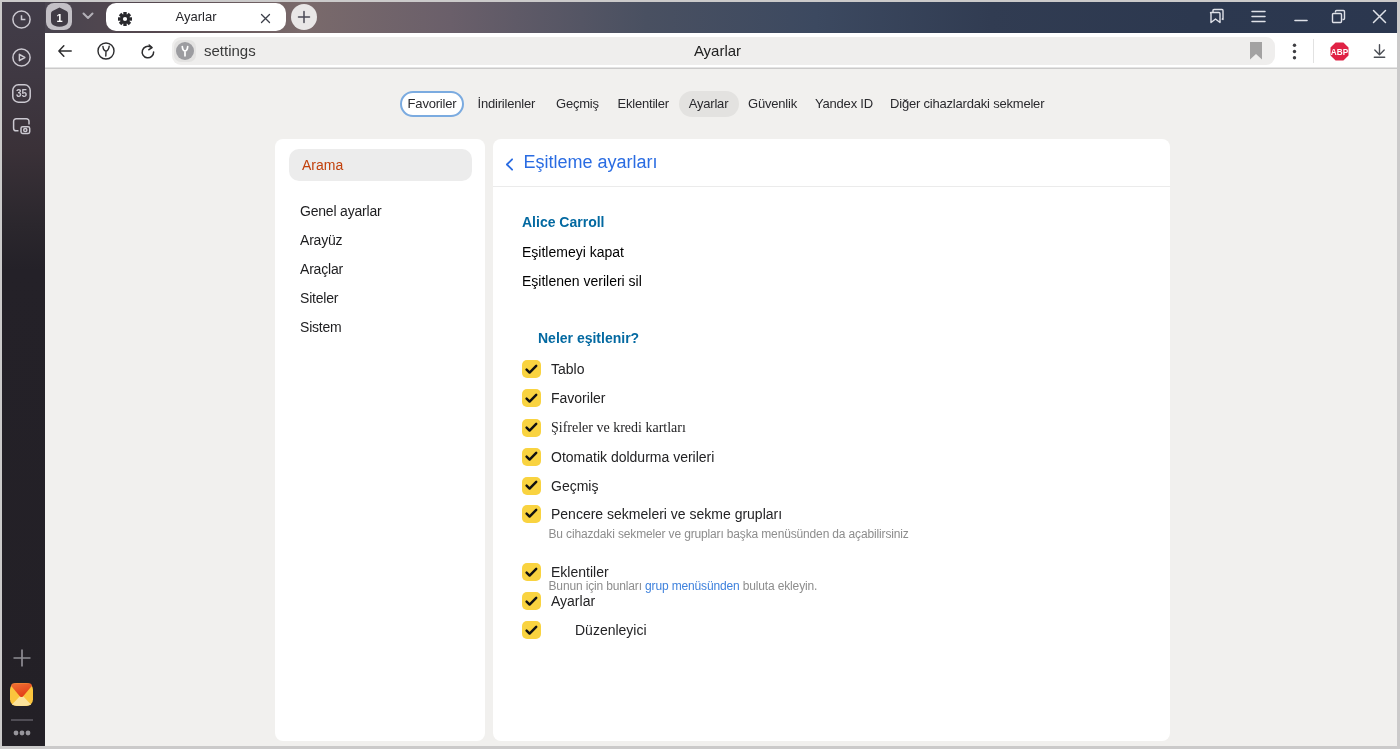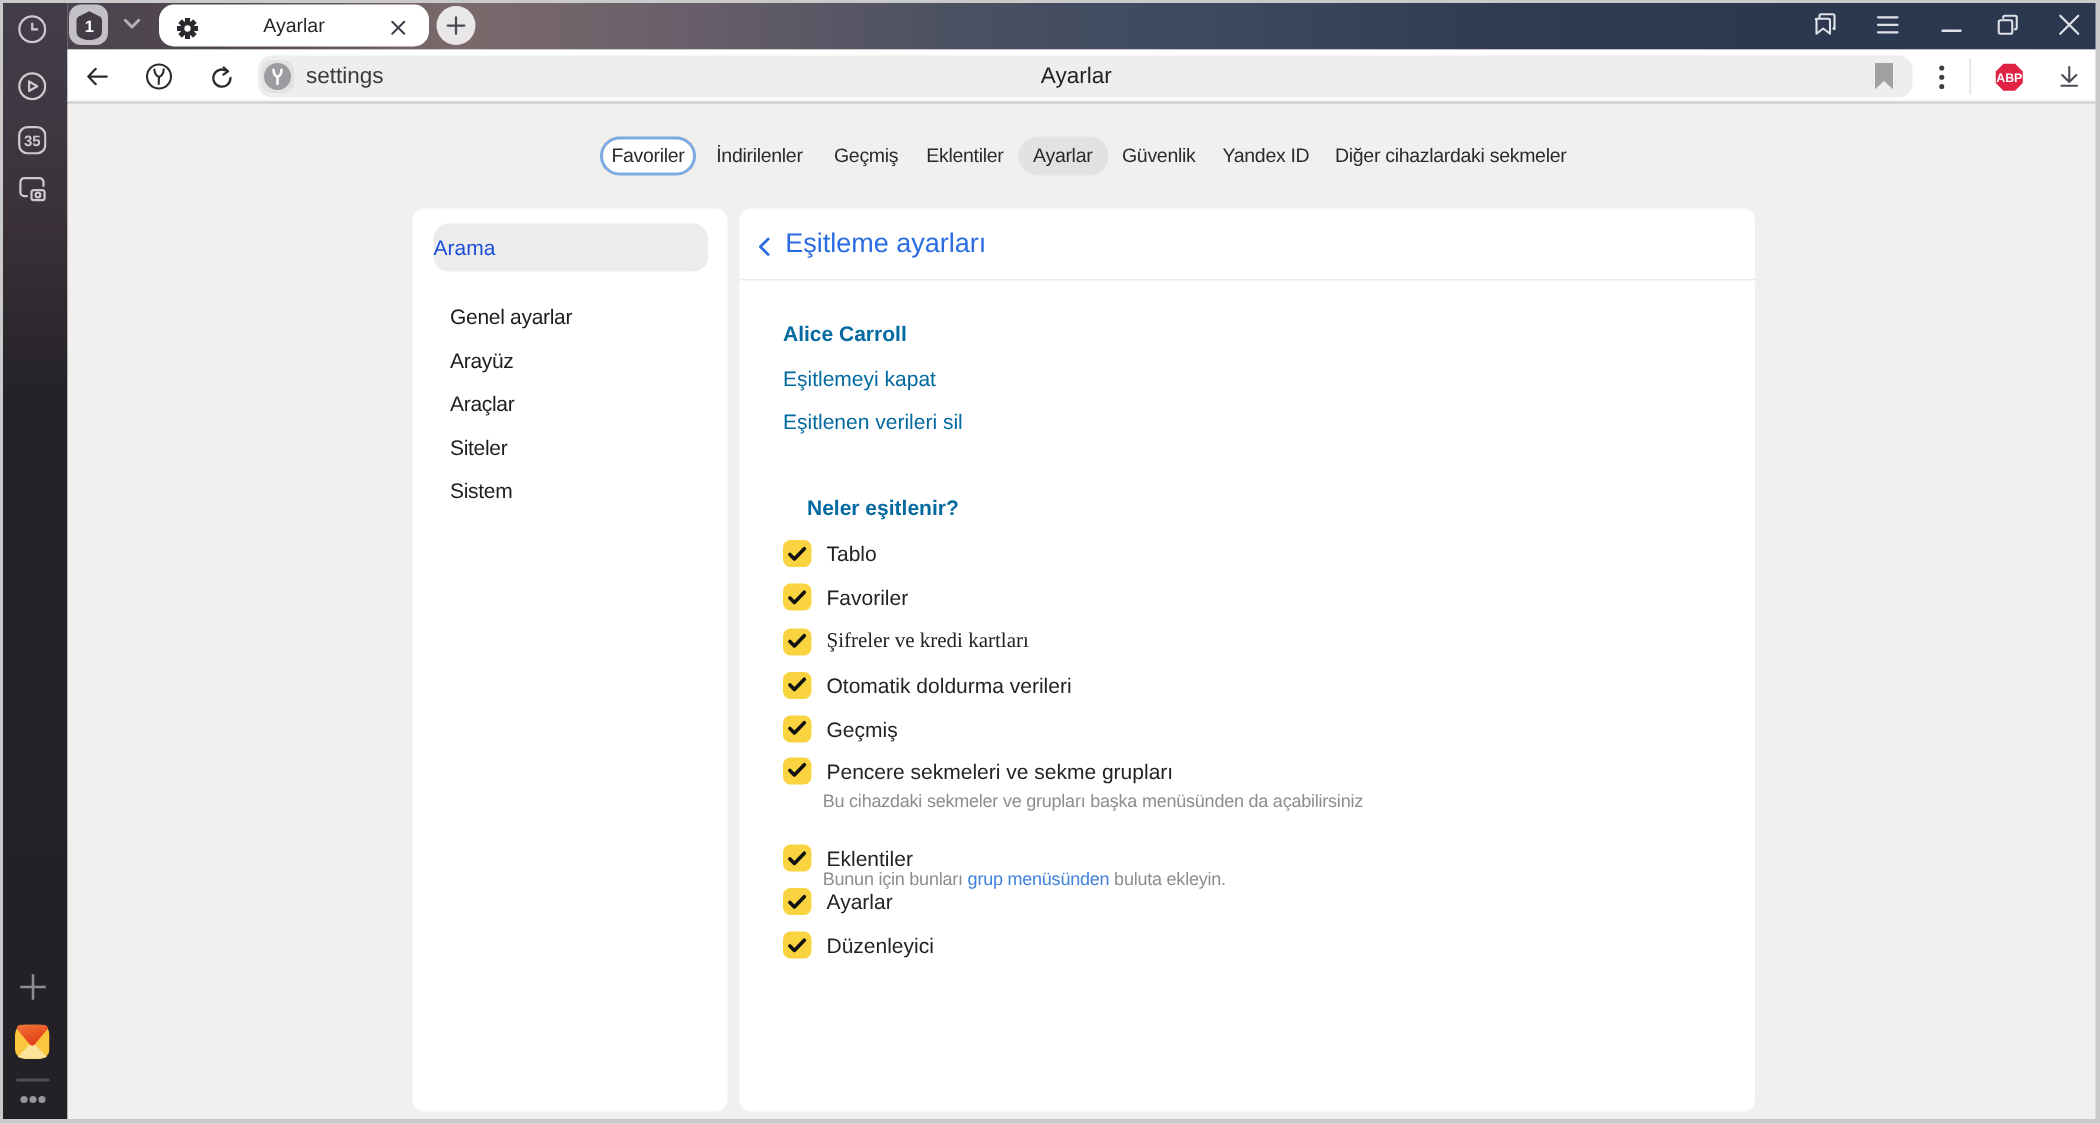--- a/index.html
+++ b/index.html
@@ -33,27 +33,27 @@
   #sep1 { left:1313px; top:39px; width:1px; height:24px; background:#e2e2e2; }
 
   
   .pill { position:absolute; top:91px; height:26px; line-height:26px; border-radius:13px; font-size:13px; letter-spacing:-0.2px; color:#2a2a2e; white-space:nowrap; }
   .pill.sel-focus { border:2.5px solid #7babe0; background:#fff; line-height:21px; text-align:center; }
   .pill.sel-active { background:#e3e2e0; text-align:center; }
 
   
   #leftcard { left:275px; top:139px; width:210px; height:602px; background:#fff; border-radius:8px; }
   #rightcard { left:493px; top:139px; width:677px; height:602px; background:#fff; border-radius:8px; }
-  #search { left:289px; top:149px; width:183px; height:32px; background:#ececec; border-radius:10px; line-height:32px; font-size:14px; color:#1d4ed8; }
+  #search { left:289px; top:149px; width:183px; height:32px; background:#ececec; border-radius:10px; line-height:32px; font-size:14px; color:#c2410c; padding-left:13px; }
   .menuitem { position:absolute; left:300px; font-size:14px; letter-spacing:-0.2px; color:#1d1d1f; height:20px; line-height:20px; }
   #rcheadtext { left:523.5px; top:152px; font-size:18px; color:#2a6ce2; }
   #rcdivider { left:493px; top:186px; width:677px; height:1px; background:#ebebeb; }
 
   .bold15 { position:absolute; font-size:14px; font-weight:bold; color:#0369a1; }
-  .link { position:absolute; font-size:14px; color:#0369a1; }
+  .link { position:absolute; font-size:14px; color:#000000; }
   .cbrow { position:absolute; left:522px; display:flex; align-items:center; }
   .cb { width:19px; height:18px; background:#f9d340; border-radius:5px; display:flex; align-items:center; justify-content:center; }
   .cblabel { margin-left:10px; font-size:14px; color:#232325; }
   .subtext { position:absolute; left:548.5px; font-size:12px; letter-spacing:-0.15px; color:#8d8d8d; }
   .subtext .slink { color:#3f82dd; }
 </style>
 </head>
 <body>
   <div id="sidebar" class="abs"></div>
   <div id="tabstrip" class="abs"></div>
@@ -335,20 +335,20 @@
     <div class="cblabel">Eklentiler</div>
   </div>
   <div class="cbrow" style="top:592.2px;">
     <div class="cb">
       <svg width="13" height="11" viewBox="0 0 13 11" fill="none" stroke="#111" stroke-width="2.4" stroke-linecap="round" stroke-linejoin="round">
         <path d="M1.6 5.6 L4.6 8.6 L11.2 1.8"></path>
       </svg>
     </div>
     <div class="cblabel">Ayarlar</div>
   </div>
-  <div class="cbrow" style="top:621.3px;">
+  <div class="cbrow" style="top:621.3px;gap:24px;">
     <div class="cb">
       <svg width="13" height="11" viewBox="0 0 13 11" fill="none" stroke="#111" stroke-width="2.4" stroke-linecap="round" stroke-linejoin="round">
         <path d="M1.6 5.6 L4.6 8.6 L11.2 1.8"></path>
       </svg>
     </div>
     <div class="cblabel">Düzenleyici</div>
   </div>
 
 </body></html>

